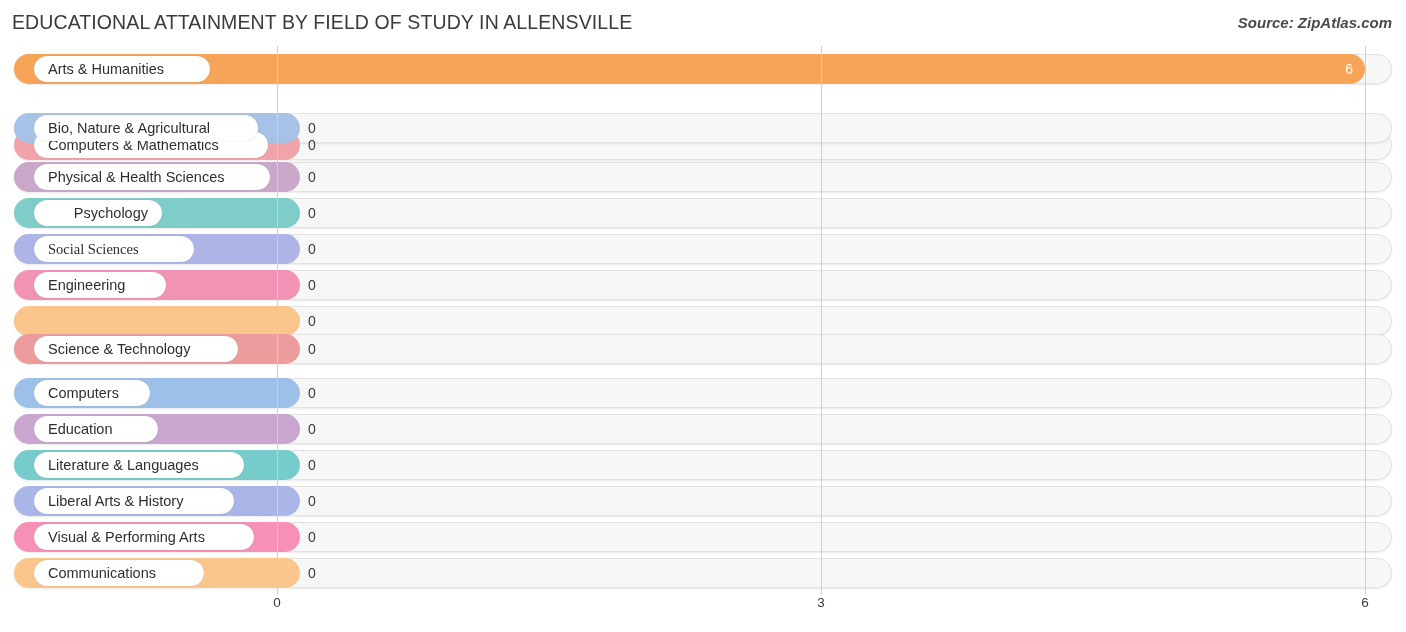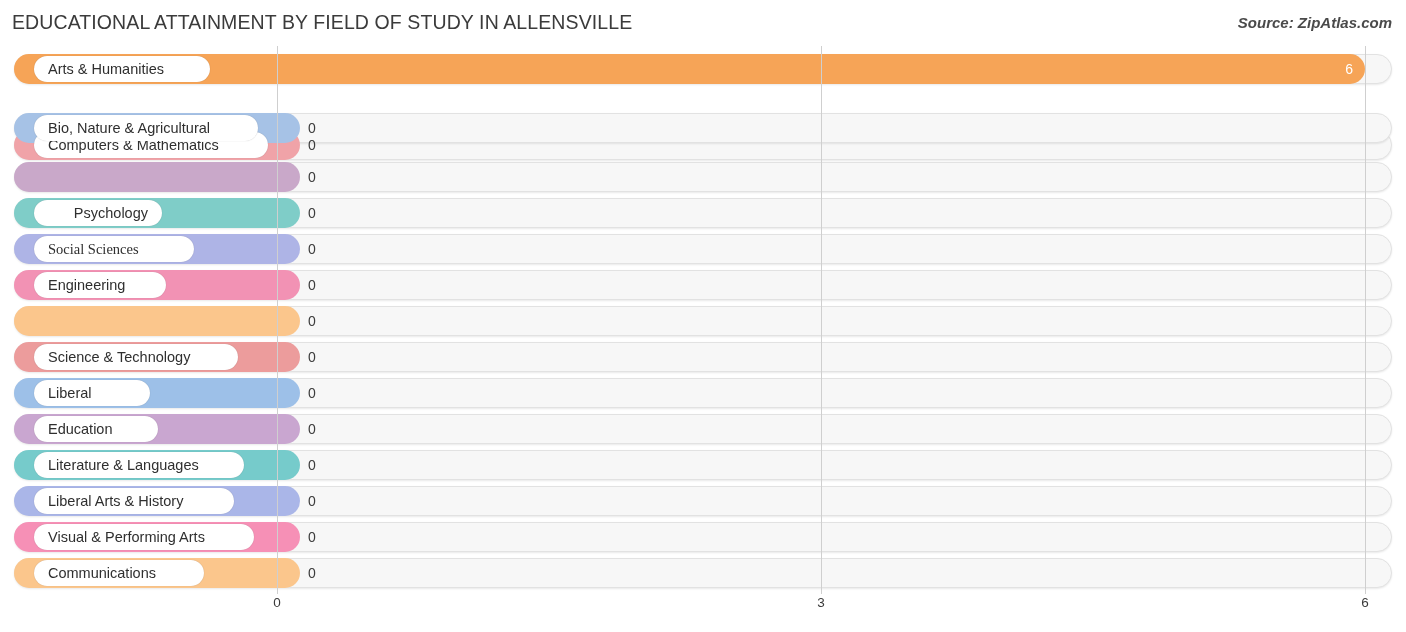--- a/index.html
+++ b/index.html
@@ -170,20 +170,21 @@
     </div>
     <div class="row" style="top: 67px; width: 1378px;">
       <div class="track"></div>
       <div class="bar" style="width: 286px; background: rgb(166, 194, 230);"></div>
       <div class="cat-pill" style="width: 196px;">Bio, Nature &amp; Agricultural</div>
       <div class="bar-value-outside" style="left: 294px;">0</div>
     </div>
     <div class="row" style="top: 116px; width: 1378px;">
       <div class="track"></div>
       <div class="bar" style="width: 286px; background: rgb(201, 168, 201);"></div>
+      <div class="cat-pill" style="width: 208px;">Physical &amp; Health Sciences</div>
       <div class="bar-value-outside" style="left: 294px;">0</div>
     </div>
     <div class="row" style="top: 152px; width: 1378px; text-align: right;">
       <div class="track"></div>
       <div class="bar" style="width: 286px; background: rgb(127, 205, 200);"></div>
       <div class="cat-pill" style="width: 100px;">Psychology</div>
       <div class="bar-value-outside" style="left: 294px;">0</div>
     </div>
     <div class="row" style="top: 188px; width: 1378px;">
       <div class="track"></div>
@@ -195,30 +196,30 @@
       <div class="track"></div>
       <div class="bar" style="width: 286px; background: rgb(242, 146, 180);"></div>
       <div class="cat-pill" style="width: 104px;">Engineering</div>
       <div class="bar-value-outside" style="left: 294px;">0</div>
     </div>
     <div class="row" style="top: 260px; width: 1378px;">
       <div class="track"></div>
       <div class="bar" style="width: 286px; background: rgb(251, 198, 140);"></div>
       <div class="bar-value-outside" style="left: 294px;">0</div>
     </div>
-    <div class="row" style="top: 296px; width: 1378px;">
+    <div class="row" style="top: 288px; width: 1378px;">
       <div class="track"></div>
       <div class="bar" style="width: 286px; background: rgb(236, 156, 156);"></div>
       <div class="cat-pill" style="width: 176px;">Science &amp; Technology</div>
       <div class="bar-value-outside" style="left: 294px;">0</div>
     </div>
     <div class="row" style="top: 332px; width: 1378px;">
       <div class="track"></div>
       <div class="bar" style="width: 286px; background: rgb(157, 192, 232);"></div>
-      <div class="cat-pill" style="width: 88px;">Liberal</div>
+      <div class="cat-pill" style="width: 88px;">Computers</div>
       <div class="bar-value-outside" style="left: 294px;">0</div>
     </div>
     <div class="row" style="top: 368px; width: 1378px;">
       <div class="track"></div>
       <div class="bar" style="width: 286px; background: rgb(201, 166, 208);"></div>
       <div class="cat-pill" style="width: 96px;">Education</div>
       <div class="bar-value-outside" style="left: 294px;">0</div>
     </div>
     <div class="row" style="top: 404px; width: 1378px;">
       <div class="track"></div>

